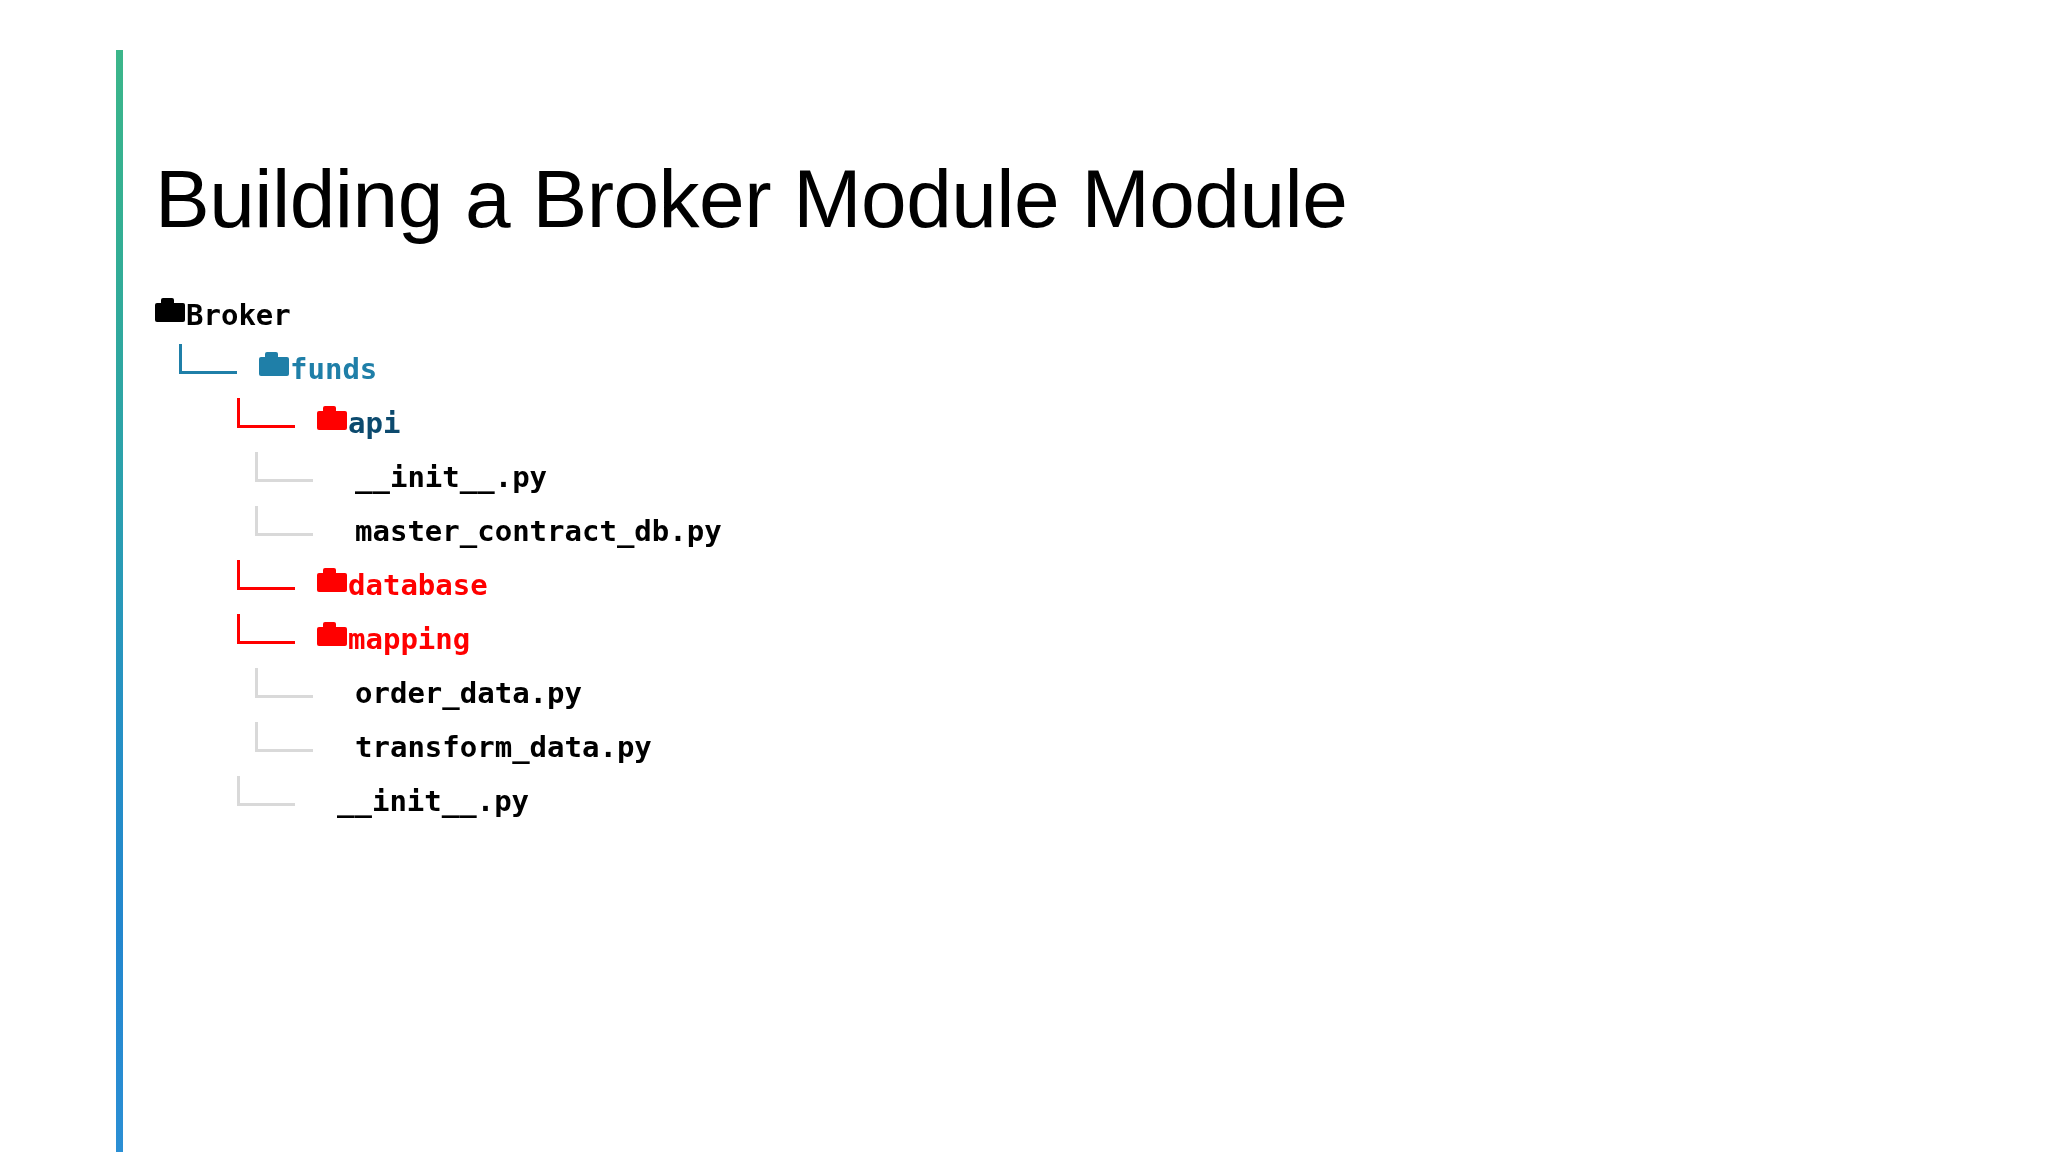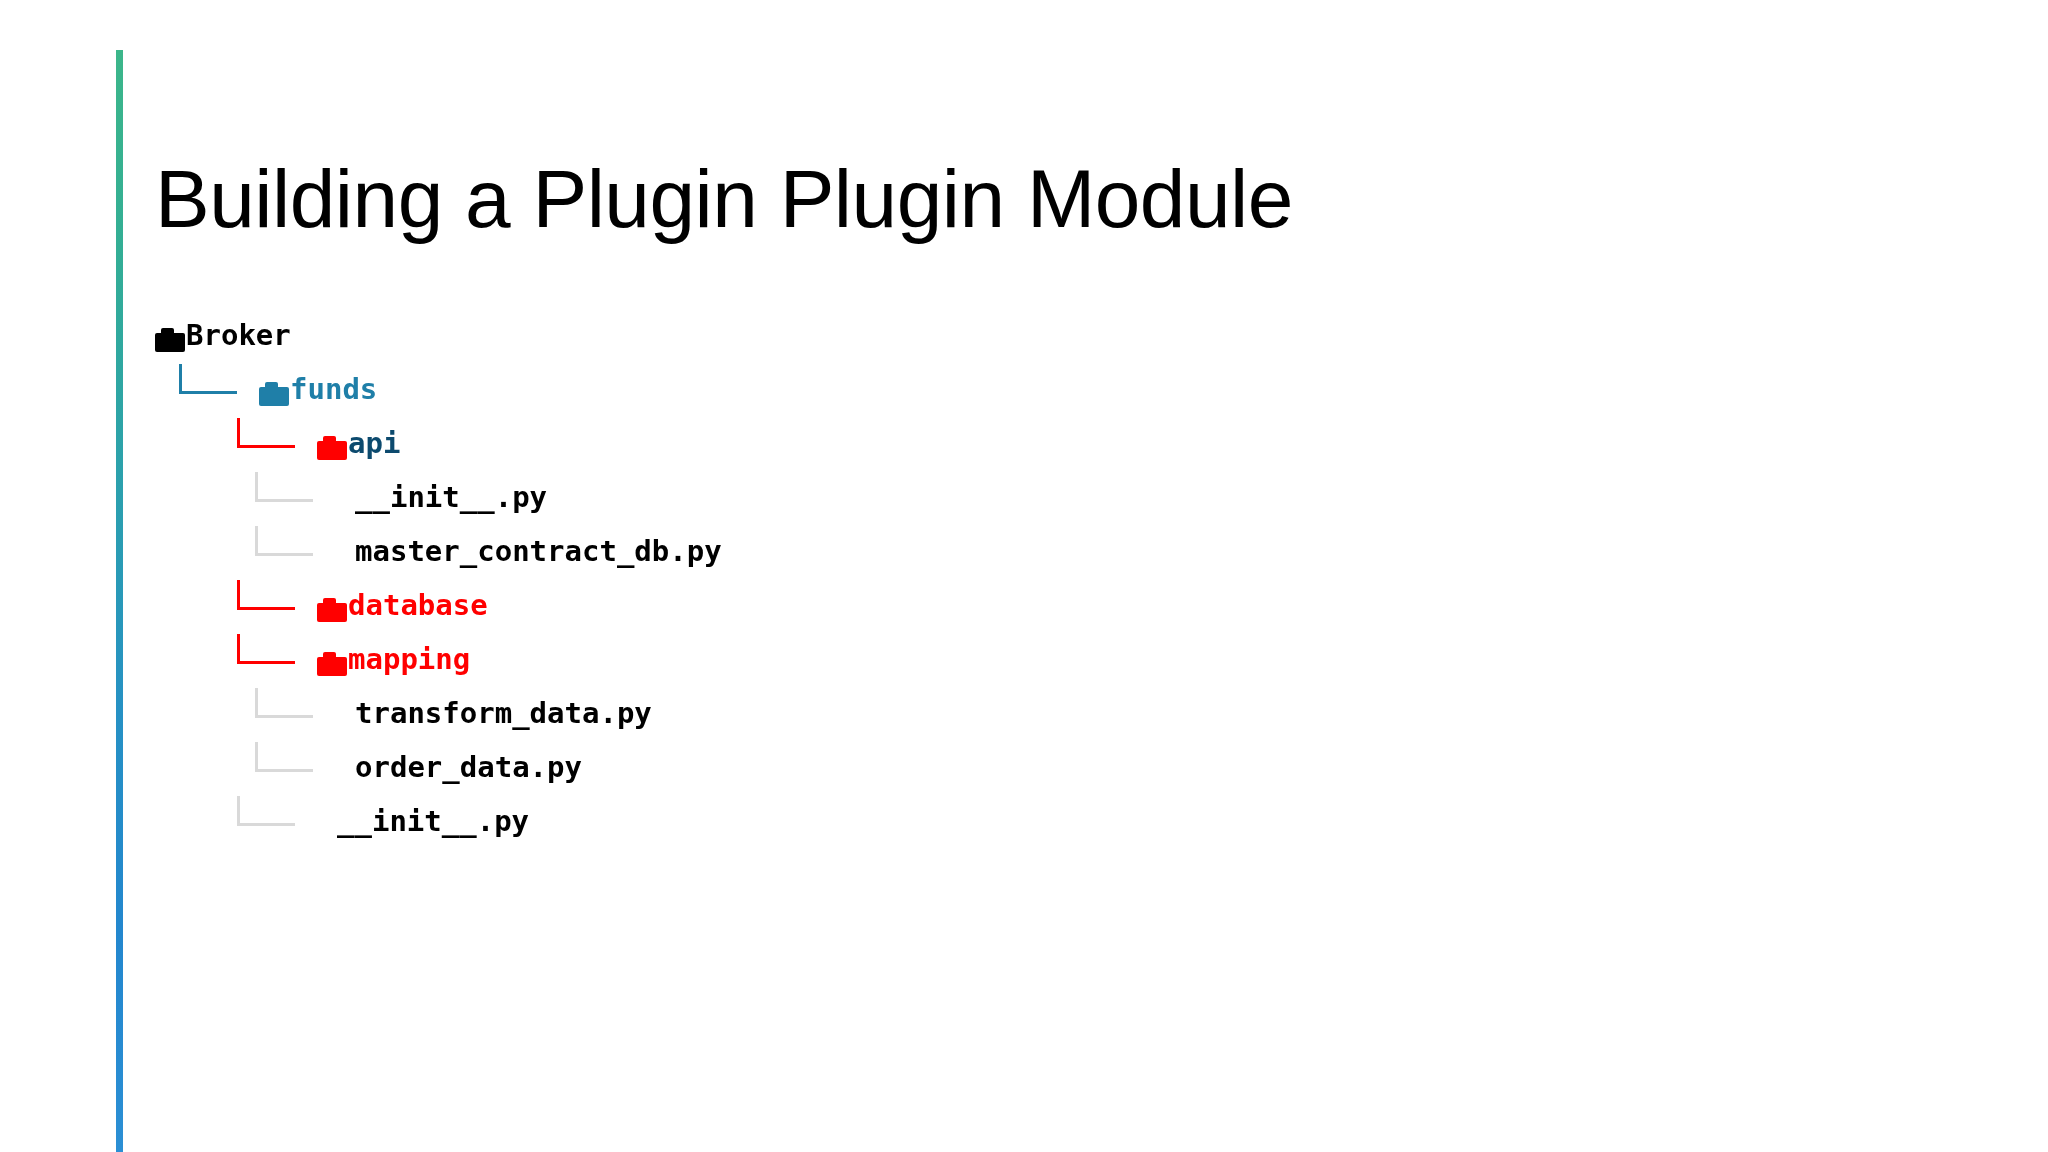--- a/index.html
+++ b/index.html
@@ -53,21 +53,21 @@
     top: 298px;
     font-family: "DejaVu Sans Mono", monospace;
     font-weight: bold;
     font-size: 29px;
   }
 
   .row {
     position: relative;
     height: 54px;
     display: flex;
-    align-items: flex-end;
+    align-items: flex-start;
     white-space: nowrap;
   }
 
   
   .elbow {
     position: relative;
     display: inline-block;
     width: 78px;
     height: 34px;
     flex: 0 0 auto;
@@ -128,21 +128,21 @@
   
   .pad { flex: 0 0 auto; display:inline-block; }
 </style>
 </head>
 <body>
 
 <div class="slide">
 
   <div class="accent-bar"></div>
 
-  <h1 class="title">Building a Plugin Plugin Module</h1>
+  <h1 class="title">Building a Broker Module Module</h1>
 
   <div class="tree" id="tree-root">
       <div class="row">
         <span class="pad" style="width: 0px;"></span>
         <span class="folder" style="color: rgb(0, 0, 0);"></span>
         <span class="label" style="color: rgb(0, 0, 0);">Broker</span>
       </div>
       <div class="row">
         <span class="pad" style="width: 22px;"></span>
         <span class="elbow" style="color: rgb(31, 127, 168);"></span>
@@ -176,29 +176,29 @@
       <div class="row">
         <span class="pad" style="width: 80px;"></span>
         <span class="elbow" style="color: rgb(255, 0, 0);"></span>
         <span class="folder" style="color: rgb(255, 0, 0);"></span>
         <span class="label" style="color: rgb(255, 0, 0);">mapping</span>
       </div>
       <div class="row">
         <span class="pad" style="width: 98px;"></span>
         <span class="elbow" style="color: rgb(217, 217, 217);"></span>
         <span class="pad" style="width: 20px;"></span>
+        <span class="label" style="color: rgb(0, 0, 0);">order_data.py</span>
+      </div>
+      <div class="row">
+        <span class="pad" style="width: 98px;"></span>
+        <span class="elbow" style="color: rgb(217, 217, 217);"></span>
+        <span class="pad" style="width: 20px;"></span>
         <span class="label" style="color: rgb(0, 0, 0);">transform_data.py</span>
       </div>
       <div class="row">
-        <span class="pad" style="width: 98px;"></span>
-        <span class="elbow" style="color: rgb(217, 217, 217);"></span>
-        <span class="pad" style="width: 20px;"></span>
-        <span class="label" style="color: rgb(0, 0, 0);">order_data.py</span>
-      </div>
-      <div class="row">
         <span class="pad" style="width: 80px;"></span>
         <span class="elbow" style="color: rgb(217, 217, 217);"></span>
         <span class="pad" style="width: 20px;"></span>
         <span class="label" style="color: rgb(0, 0, 0);">__init__.py</span>
       </div>
     </div>
 
 </div>
 
 </body></html>

